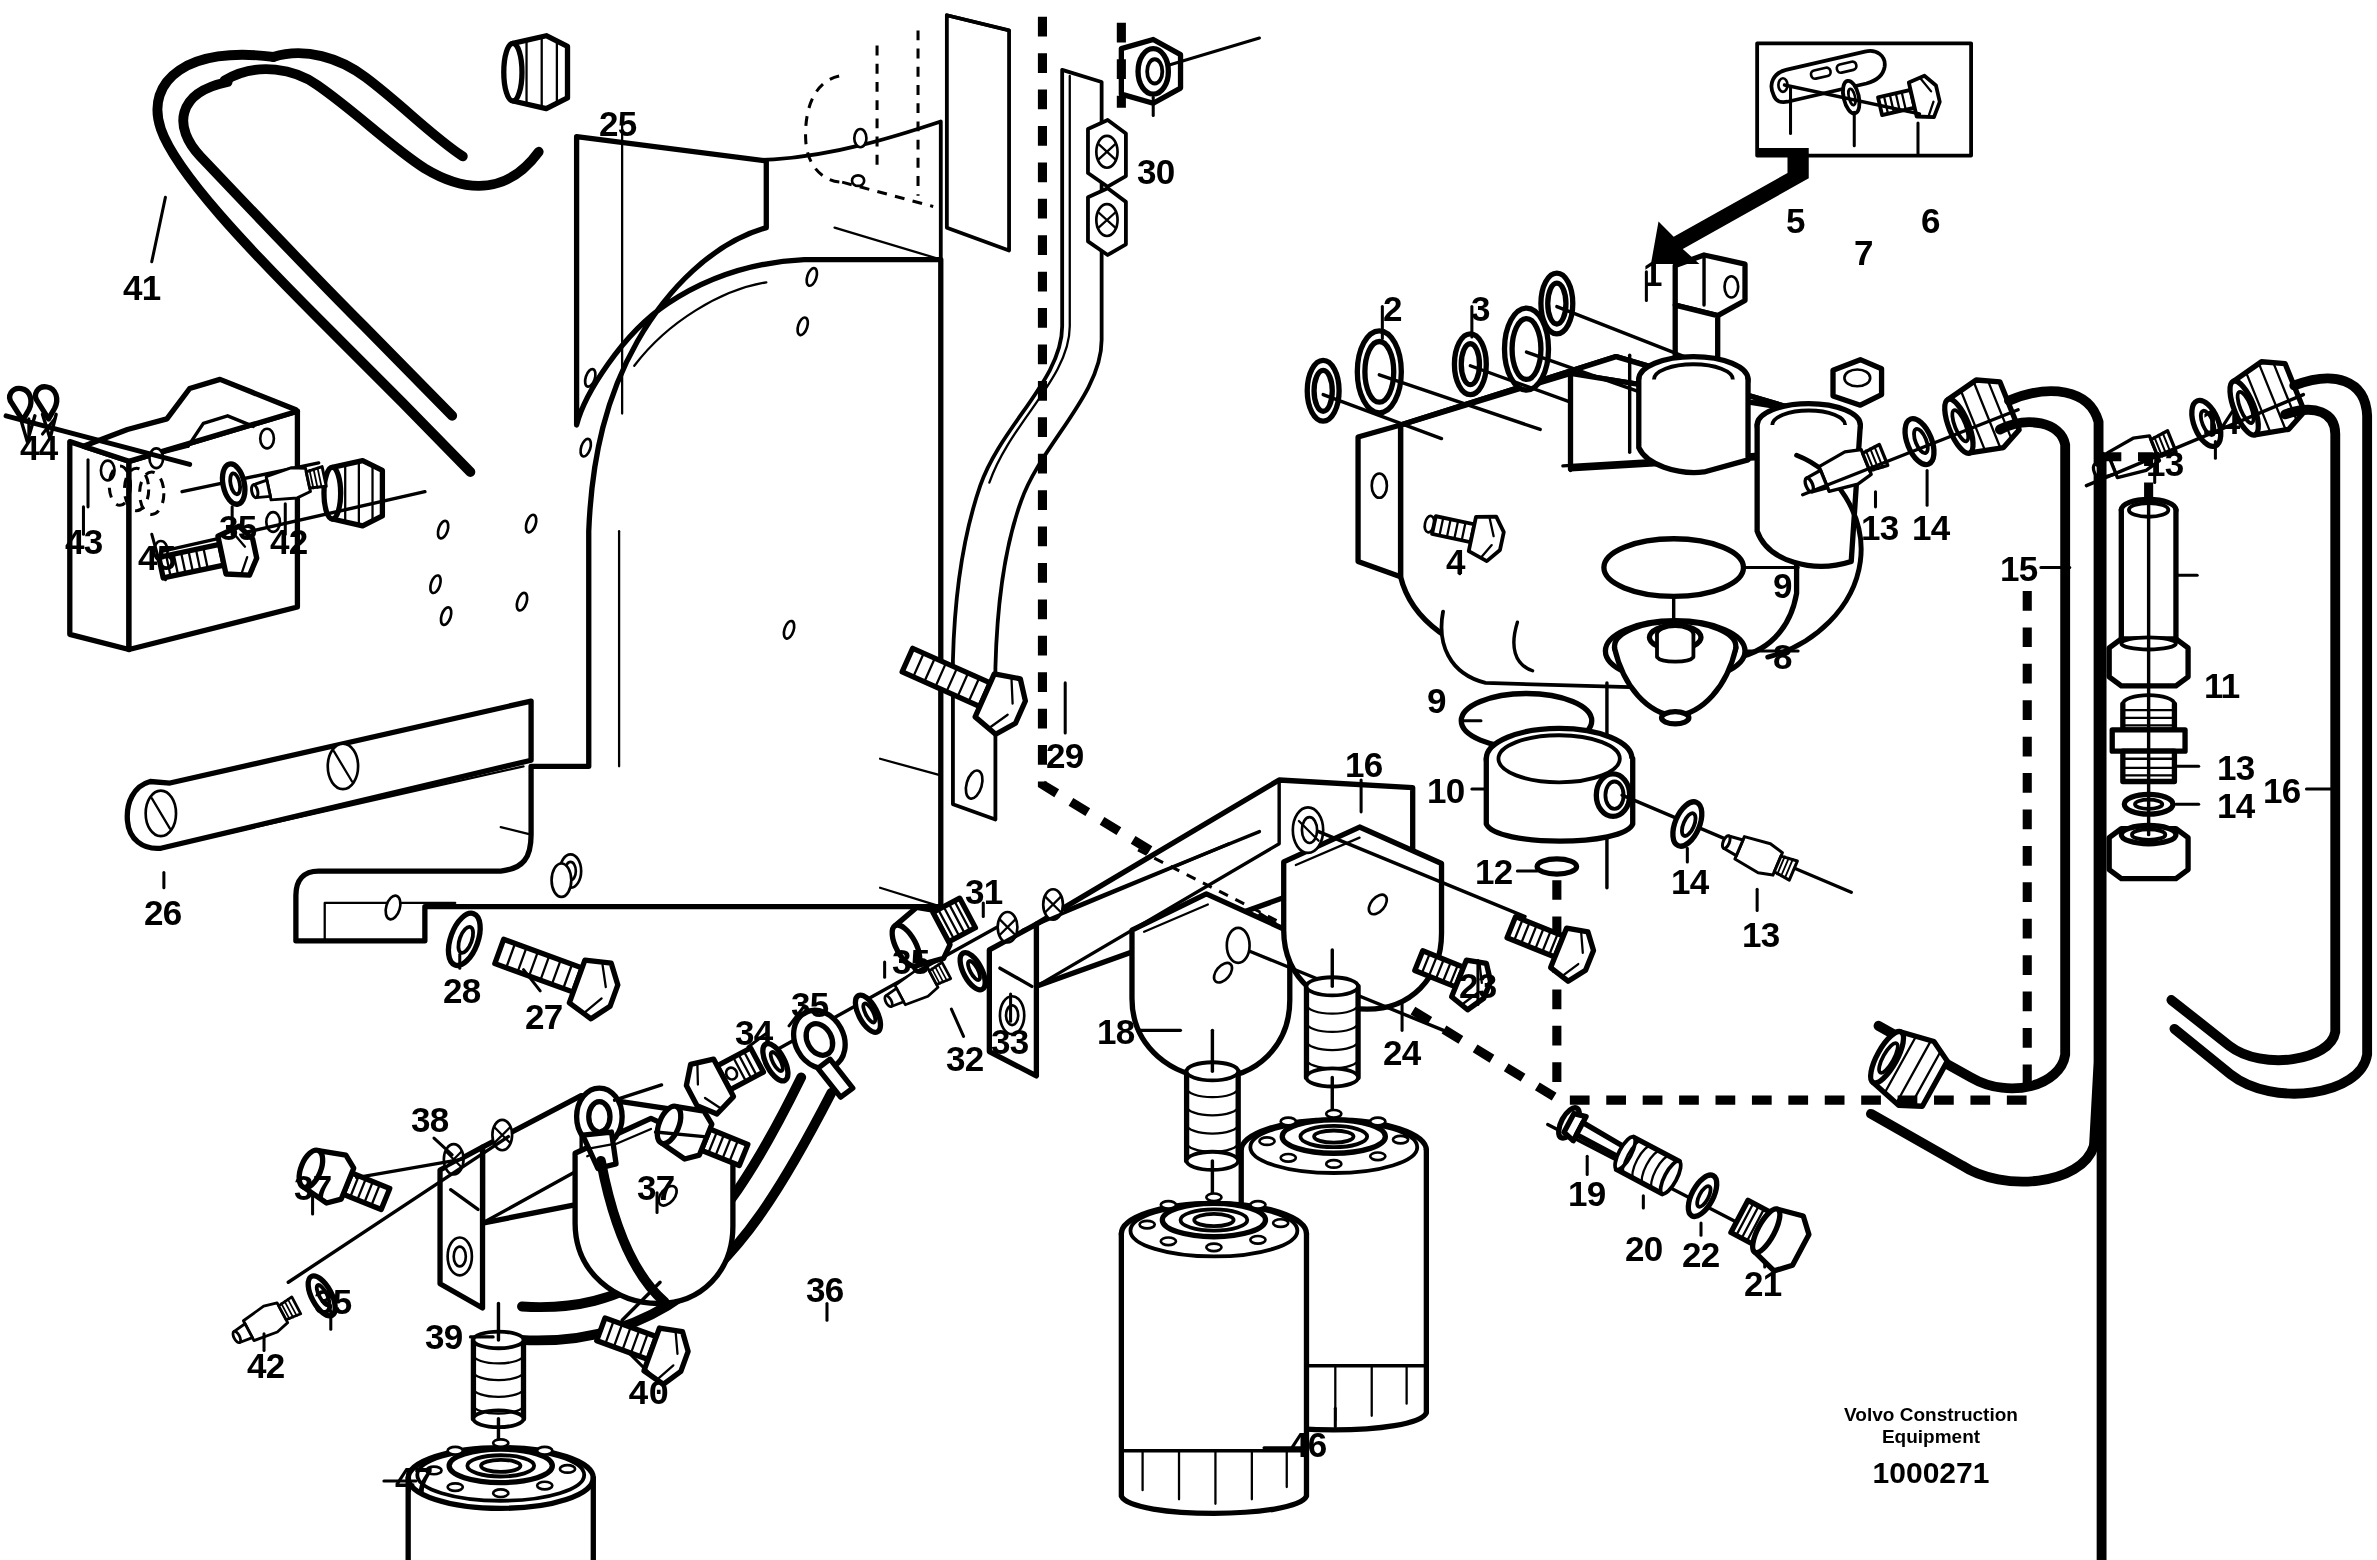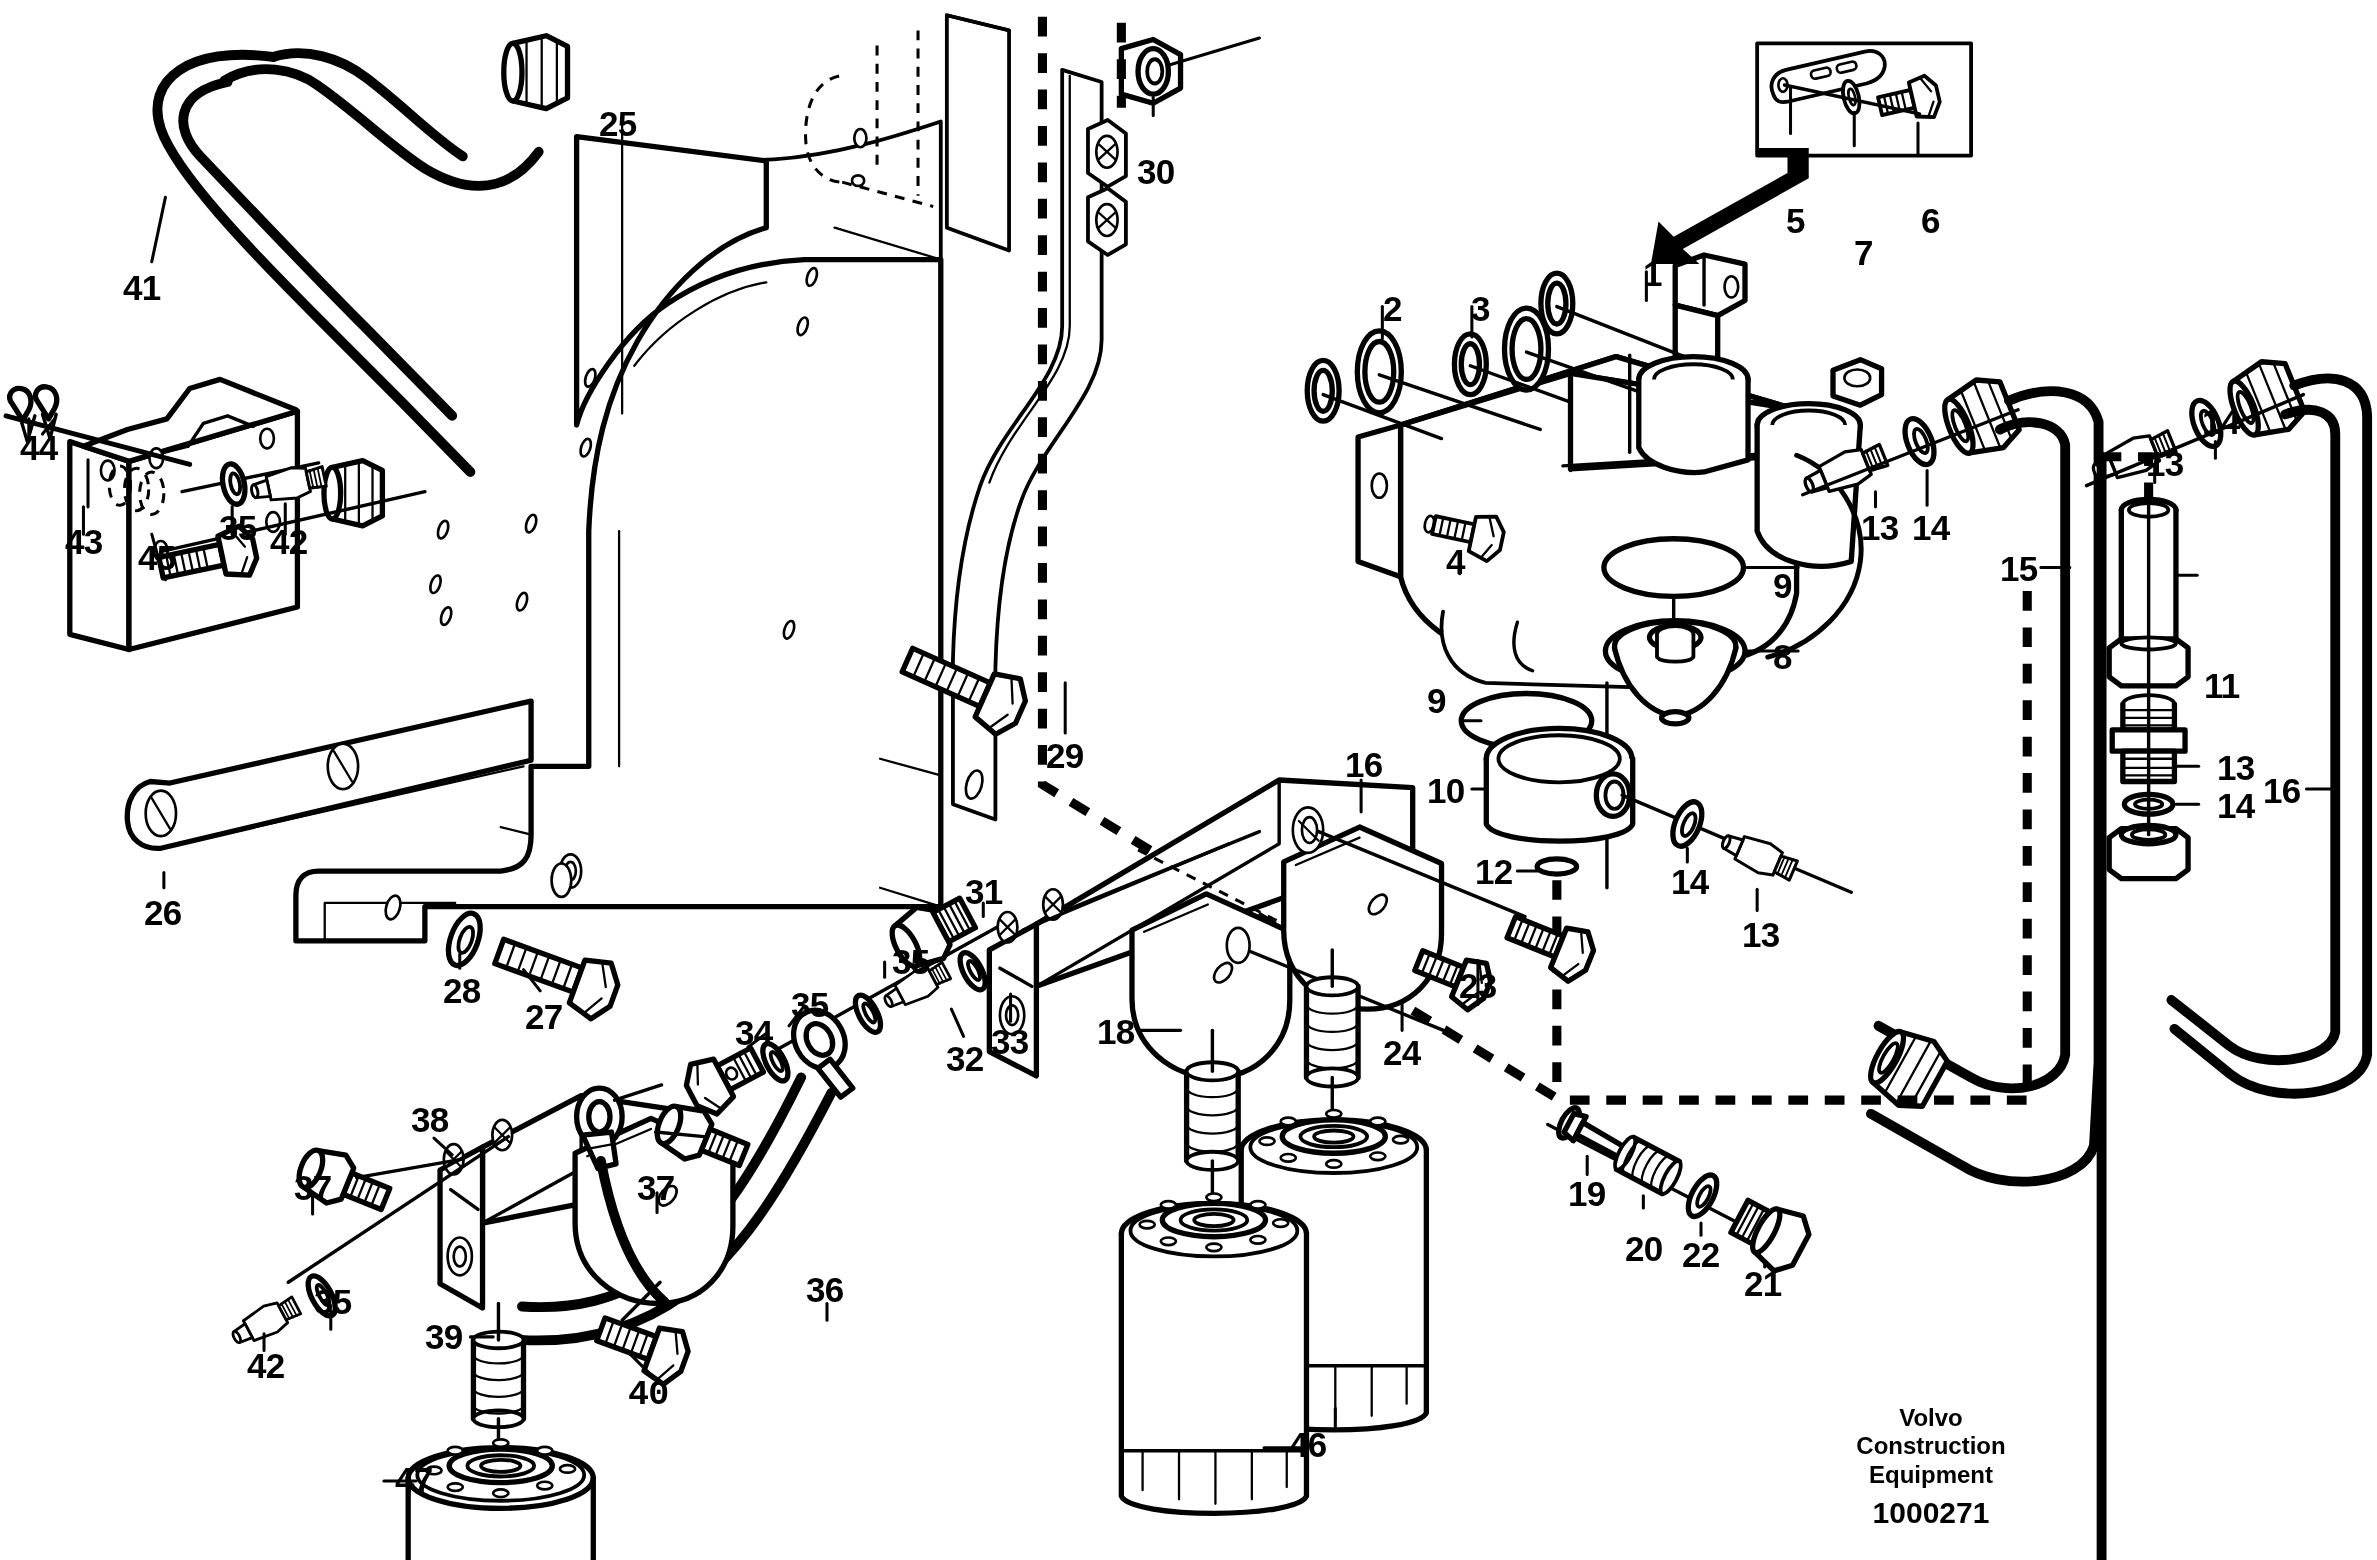--- a/index.html
+++ b/index.html
@@ -2,21 +2,21 @@
 <html style="font-size:12px"><head>
 <meta charset="utf-8">
 <style>
   html,body{margin:0;padding:0;background:#ffffff;}
   body{font-family:"Liberation Sans", sans-serif;}
   #root{position:relative;width:2377px;height:1560px;background:#fff;overflow:hidden;}
   #canvas{position:absolute;left:0;top:0;width:2377px;height:1560px;}
   .lbl{position:absolute;font-family:"Liberation Sans", sans-serif;font-weight:bold;
        color:#000;font-size:35px;line-height:1;white-space:nowrap;letter-spacing:-0.8px;}
   .footer{position:absolute;text-align:center;color:#000;}
-  .footer .brand{font-family:"Liberation Sans", sans-serif;font-weight:bold;font-size:24px;line-height:1.18;}
+  .footer .brand{font-family:"Liberation Sans", sans-serif;font-weight:bold;font-size:19px;line-height:1.18;}
   .footer .partno{font-family:"Liberation Sans", sans-serif;font-weight:bold;font-size:30px;margin-top:6.8px;letter-spacing:0px;}
 </style>
 </head>
 <body>
 
 <div id="root">
 
   <svg id="canvas" viewBox="0 0 3133 2056" xmlns="http://www.w3.org/2000/svg">
     <defs>
       <style>

